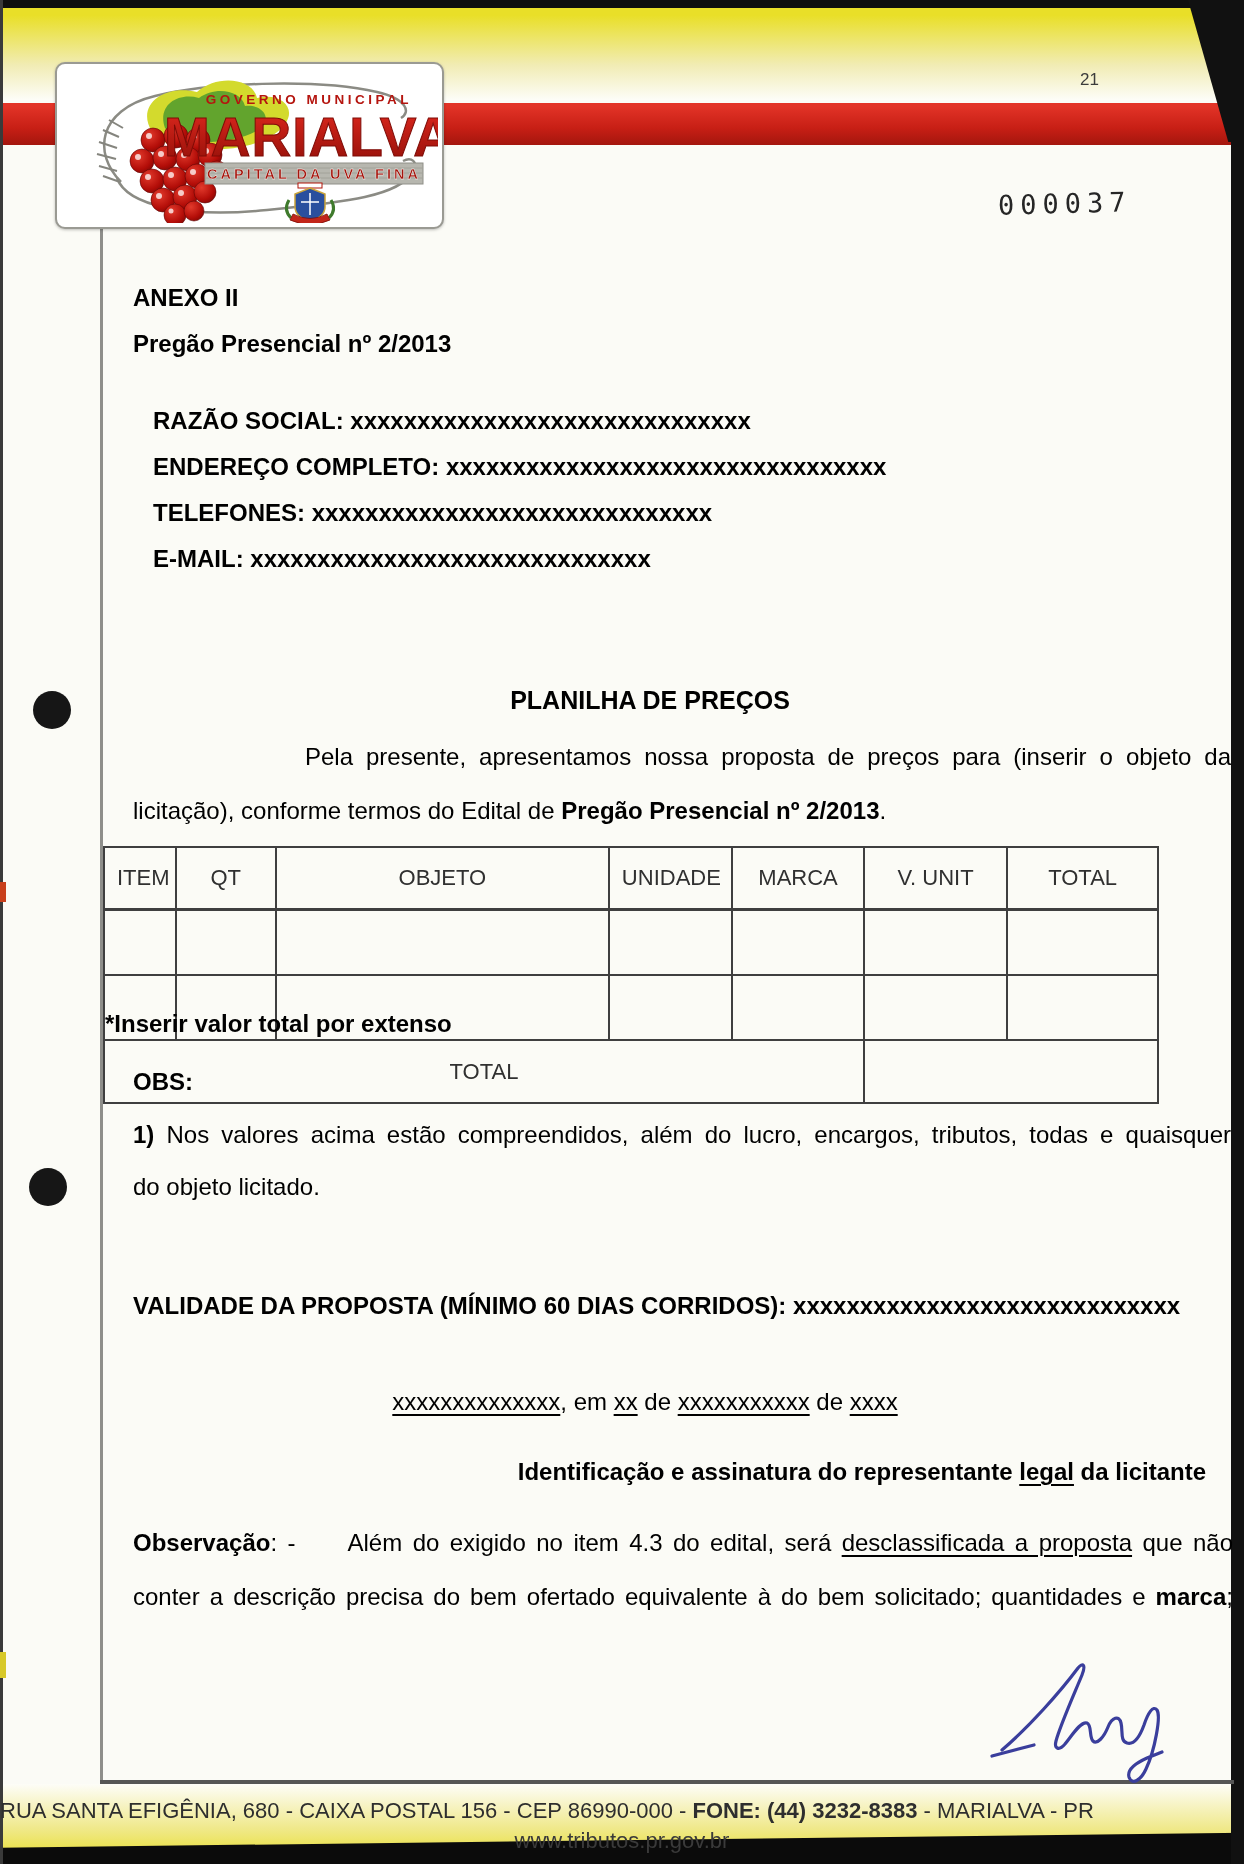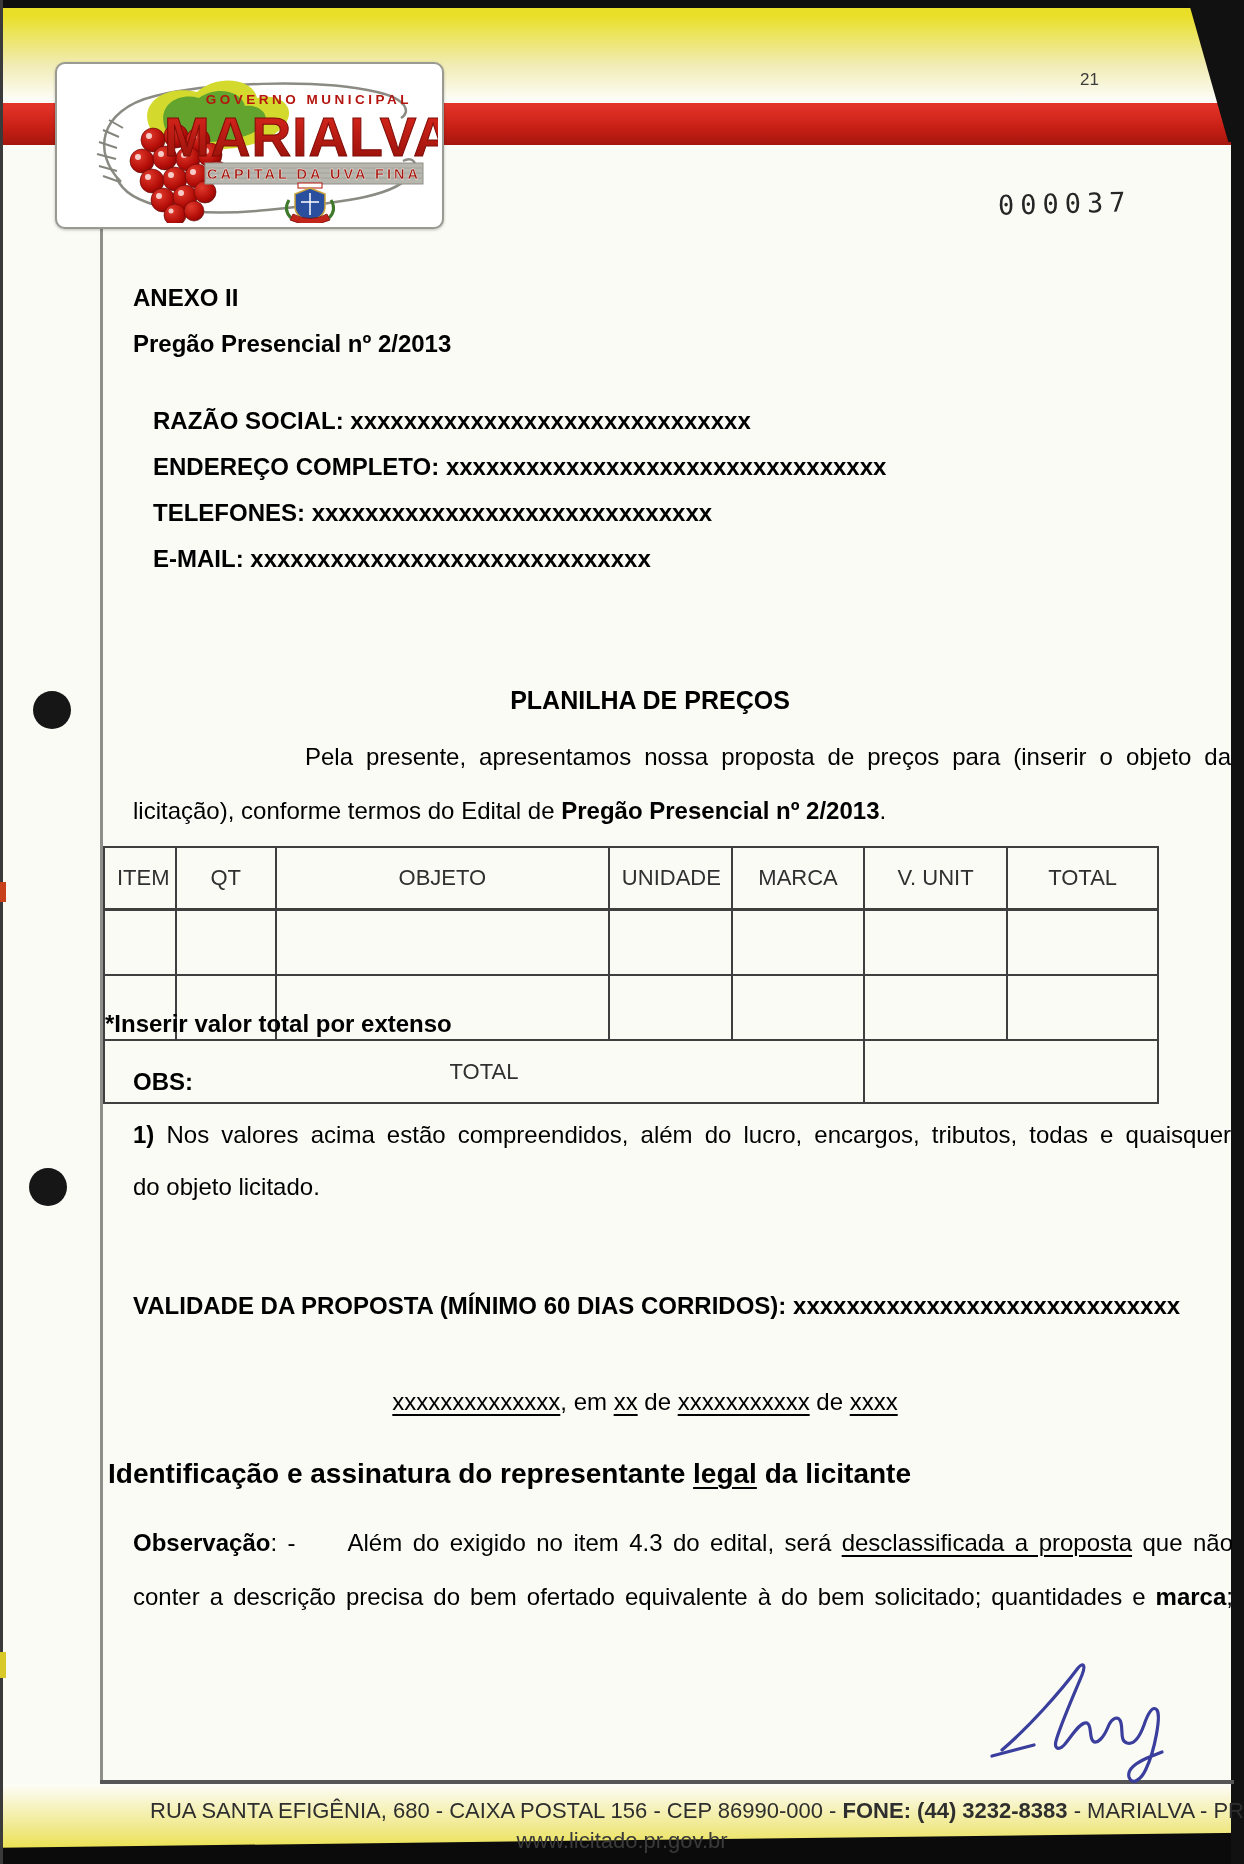--- a/index.html
+++ b/index.html
@@ -58,28 +58,28 @@
   table.price tbody td{height:39px;}
   table.price tr.total-row td{height:37px;}
   .footnote{left:105px;top:1010px;font-weight:bold;font-size:24px;}
   
   .obs-head{left:133px;top:1068px;font-weight:bold;font-size:24px;}
   .obs-body{left:133px;top:1118px;width:1098px;}
   .obs-body .jl{text-align:justify;text-align-last:justify;height:52px;line-height:34px;}
   .obs-body .ll{height:52px;line-height:34px;}
   .validade{left:133px;top:1292px;width:1100px;font-weight:bold;font-size:24px;white-space:nowrap;}
   .dateline{left:100px;top:1388px;width:1090px;text-align:center;font-size:24px;}
-  .ident{left:108px;top:1458px;width:1090px;text-align:left;font-weight:bold;font-size:28px;}
+  .ident{left:116px;top:1458px;width:1090px;text-align:right;font-weight:bold;font-size:24px;}
   .observacao{left:133px;top:1526px;width:1100px;}
   .observacao .jl{text-align:justify;text-align-last:justify;height:54px;line-height:34px;}
   .spacer{display:inline-block;width:52px;}
   
   .signature{left:980px;top:1650px;width:200px;height:150px;}
   
-  .footer-line1{left:0;top:1798px;width:1244px;text-align:right;font-size:22px;color:#2e2e2e;z-index:2;}
+  .footer-line1{left:0;top:1798px;width:1244px;text-align:left;font-size:22px;color:#2e2e2e;z-index:2;}
   .footer-line2{left:0;top:1828px;width:1244px;text-align:center;font-size:22px;color:#3a3a3a;z-index:2;}
 </style>
 </head>
 <body>
 
 <div class="abs top-black"></div>
 <div class="abs yellow-band"></div>
 <div class="abs red-stripe"></div>
 <div class="abs footer-band"></div>
 <div class="abs bottom-black"></div>
@@ -259,13 +259,13 @@
 <svg class="abs signature" viewBox="0 0 200 150">
   <g fill="none" stroke="#3a3e9c" stroke-width="3.2" stroke-linecap="round">
     <path d="M22 100 C50 76 80 42 98 18 C103 12 106 15 102 25 C92 49 80 76 76 91 C74 99 79 101 85 94 C93 84 101 71 107 73 C112 75 109 87 113 91 C117 95 124 87 128 77 C132 67 139 65 141 73 C143 81 140 91 147 93 C154 95 160 86 164 75 C168 63 173 55 177 60 C181 66 175 100 166 119 C161 130 152 136 149 127 C147 120 156 113 167 108 L182 102"></path>
     <path d="M12 106 L54 95"></path>
   </g>
 </svg>
 
 <div class="abs footer-line1">
   <span>RUA SANTA EFIGÊNIA, 680 - CAIXA POSTAL 156 - CEP 86990-000 - </span><span class="b">FONE: (44) 3232-8383</span><span> - MARIALVA - PR</span>
 </div>
-<div class="abs footer-line2">www.licitado.pr.gov.br</div>
+<div class="abs footer-line2">www.tributos.pr.gov.br</div>
 
 </body></html>

